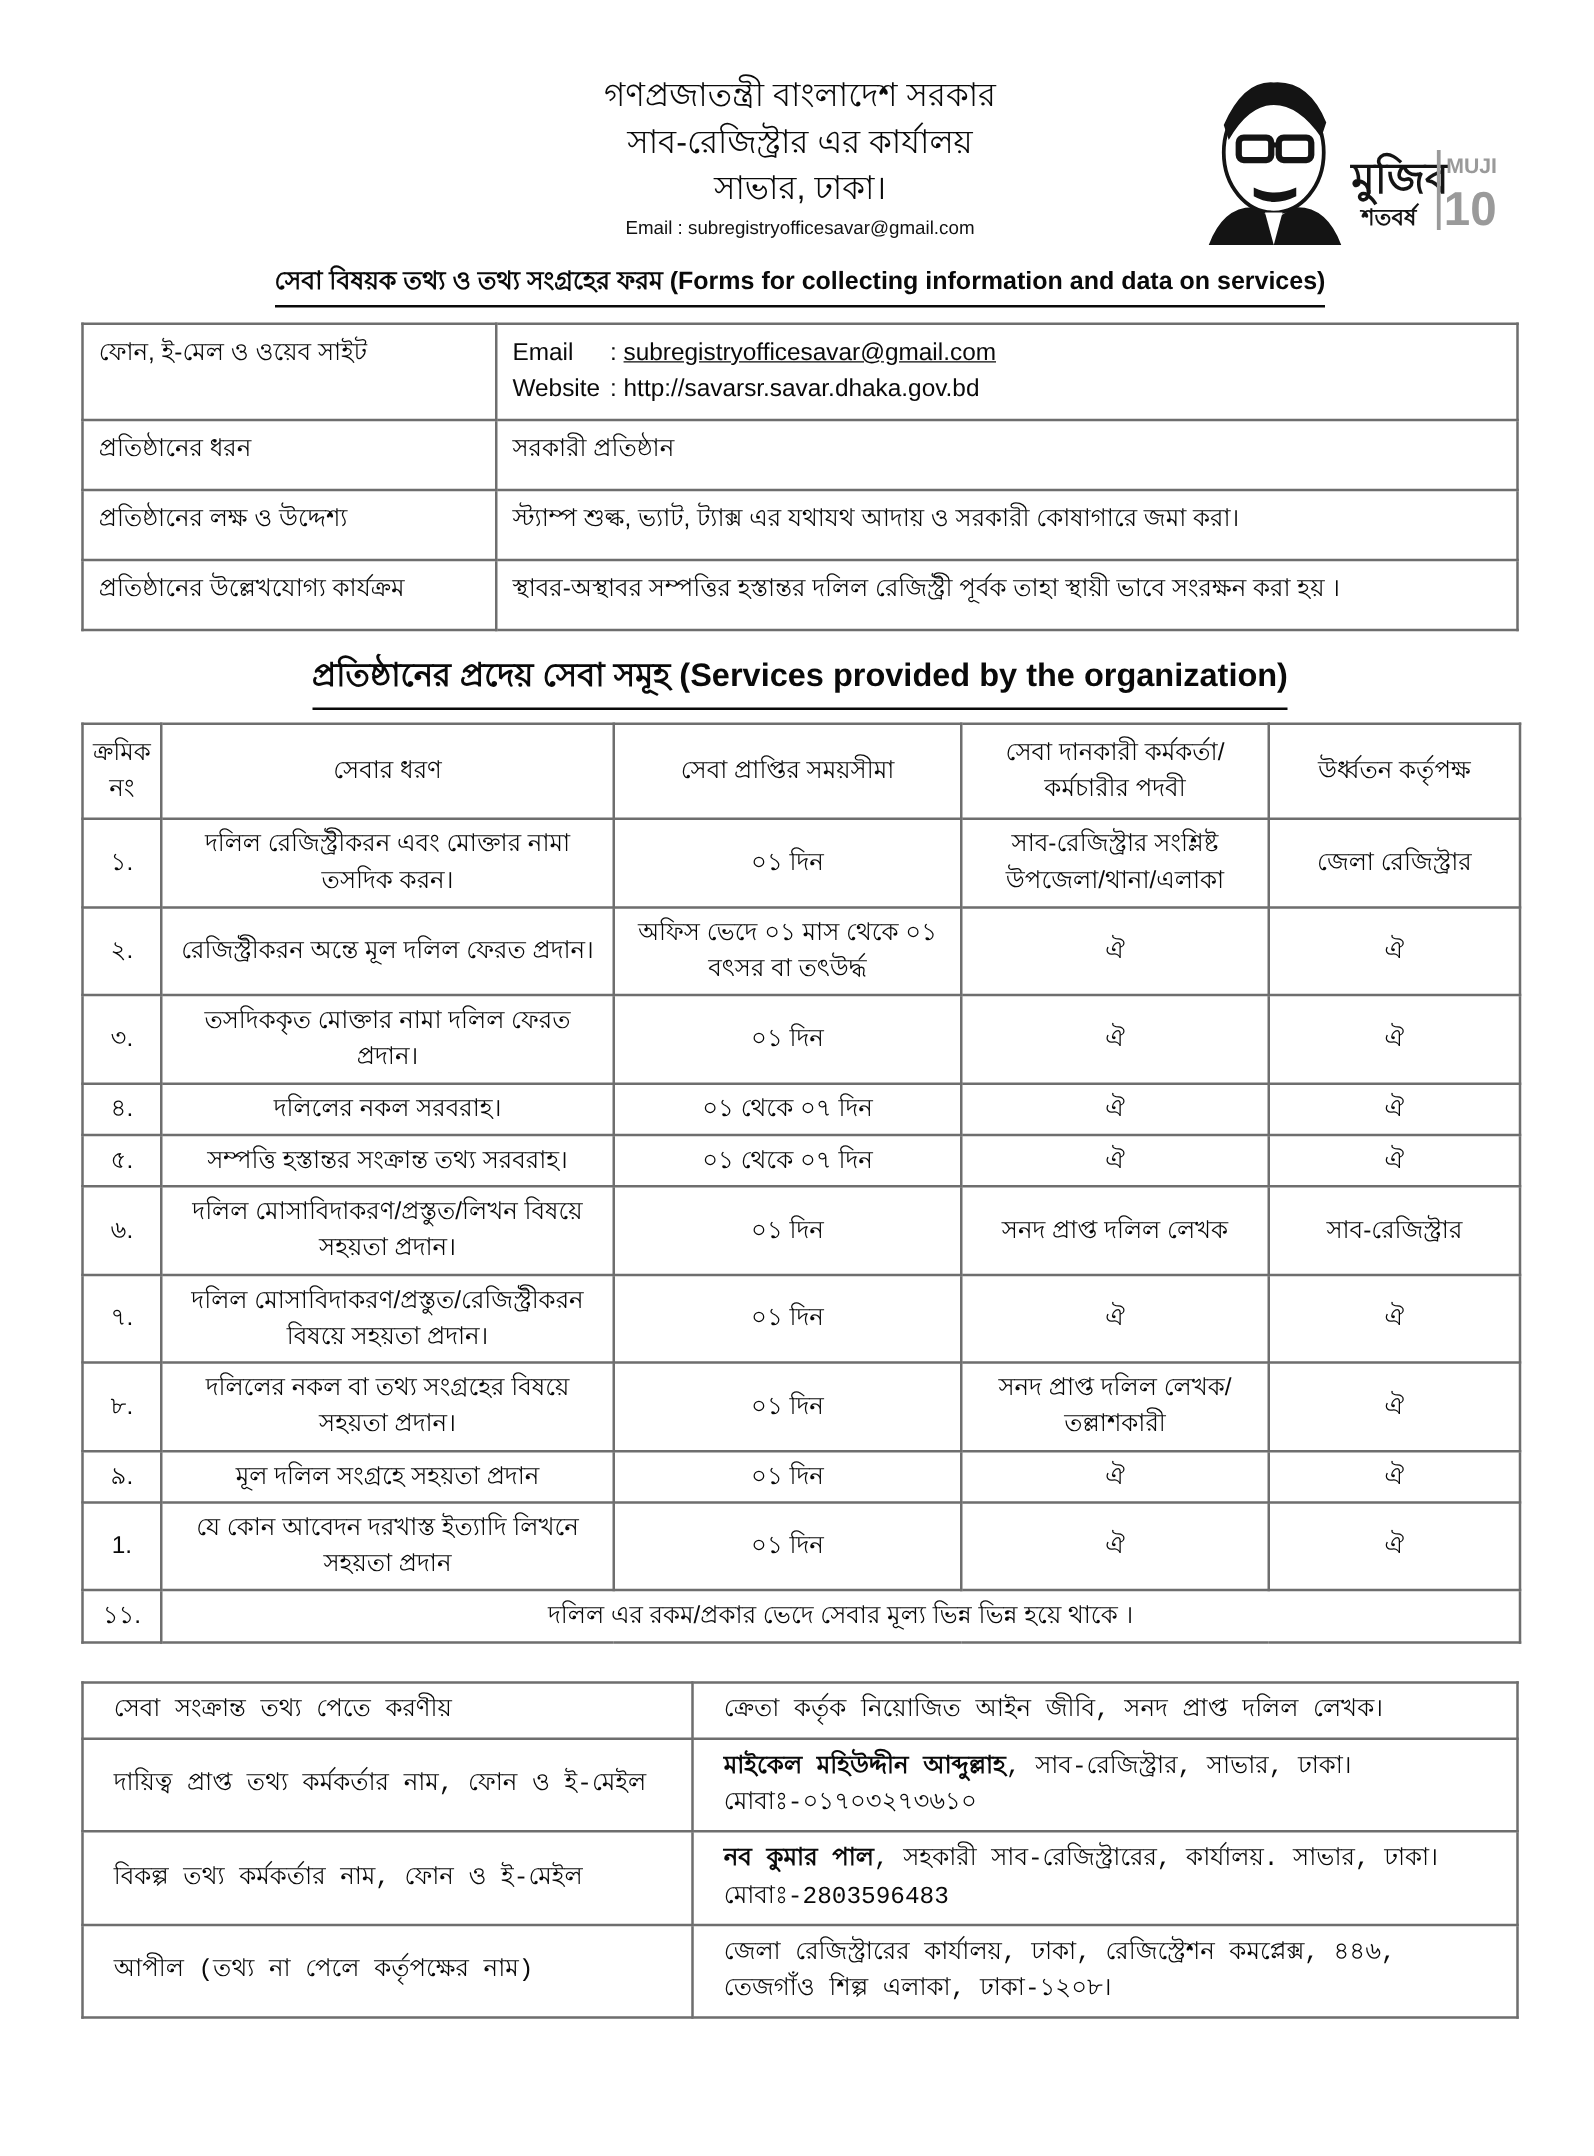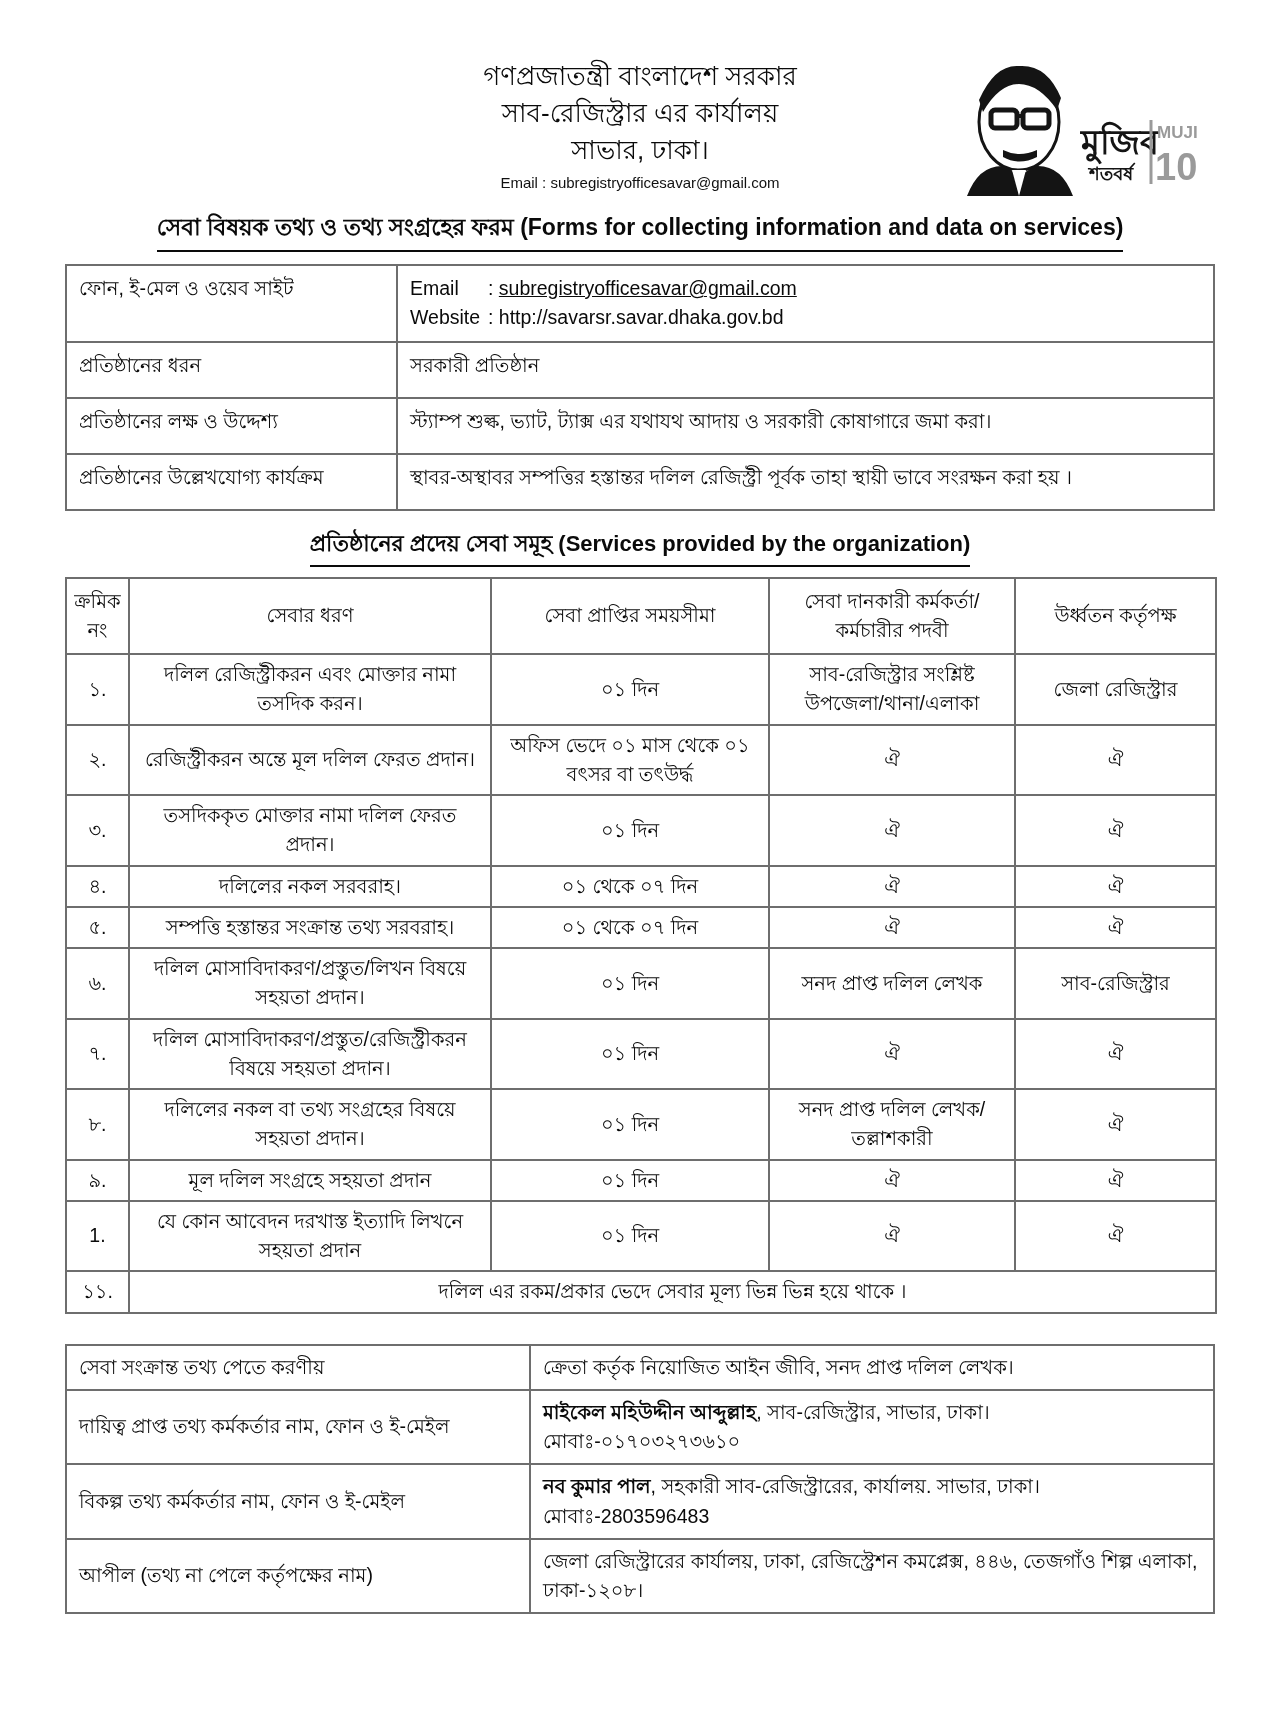--- a/index.html
+++ b/index.html
@@ -18,22 +18,22 @@
   
   .letterhead{text-align:center;line-height:1.42;}
   .lh-line{font-size:26px;font-weight:normal;}
   .lh-email{font-size:15px;margin-top:3px;color:#111;}
 
   .logo{position:absolute;top:58px;right:78px;width:278px;height:138px;}
 
   
   .sec-title{text-align:center;font-weight:bold;margin-top:16px;}
   .sec-title .wrap{display:inline-block;border-bottom:2.5px solid #0a0a0a;padding-bottom:2px;}
-  .t1{font-size:23px;}
-  .t2{font-size:22px;margin-top:15px;margin-bottom:10px;}
+  .t1{font-size:20px;}
+  .t2{font-size:26px;margin-top:15px;margin-bottom:10px;}
 
   
   table{border-collapse:collapse;width:1150px;table-layout:fixed;}
   table,td,th{border:2px solid #6e6e6e;}
   table{border:2.5px solid #2e2e2e;}
   td,th{padding:6px 10px;font-size:19.5px;line-height:1.5;vertical-align:middle;
         word-wrap:break-word;}
   .org-table{margin-top:12px;}
   .org-table td{vertical-align:top;padding:8px 12px;}
   .org-table .label{width:305px;}
@@ -49,21 +49,21 @@
   .svc-table .c-auth{width:201px;}
   .svc-table td{padding:5px 10px;}
   .svc-table .no{text-align:center;}
   .svc-table .time,.svc-table .officer,.svc-table .auth{text-align:center;}
   .svc-table .type{text-align:center;}
   .svc-row-tall td{height:58px;}
   .svc-row-short td{height:26px;}
 
   .contact-table{margin-top:30px;}
   .contact-table .label{width:438px;}
-  .contact-table td{padding:7px 12px;}
+  .contact-table td{padding:7px 24px;font-family:Liberation Mono, monospace;}
   .b{font-weight:bold;}
 
   
   .logo svg text{font-family:"Liberation Sans","DejaVu Sans",sans-serif;}
 </style>
 </head>
 <body>
 
 <div class="page">
 

